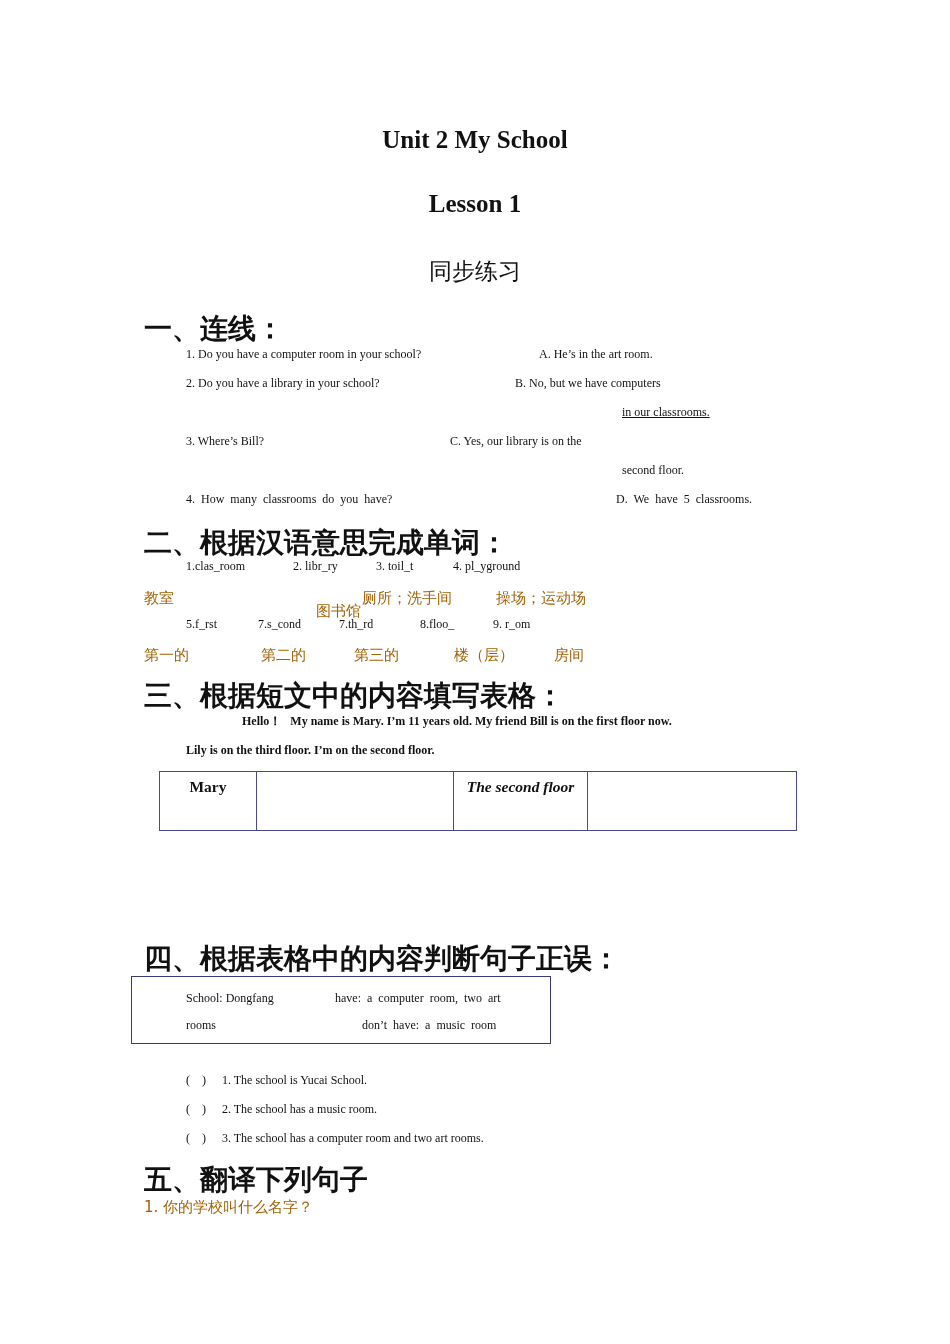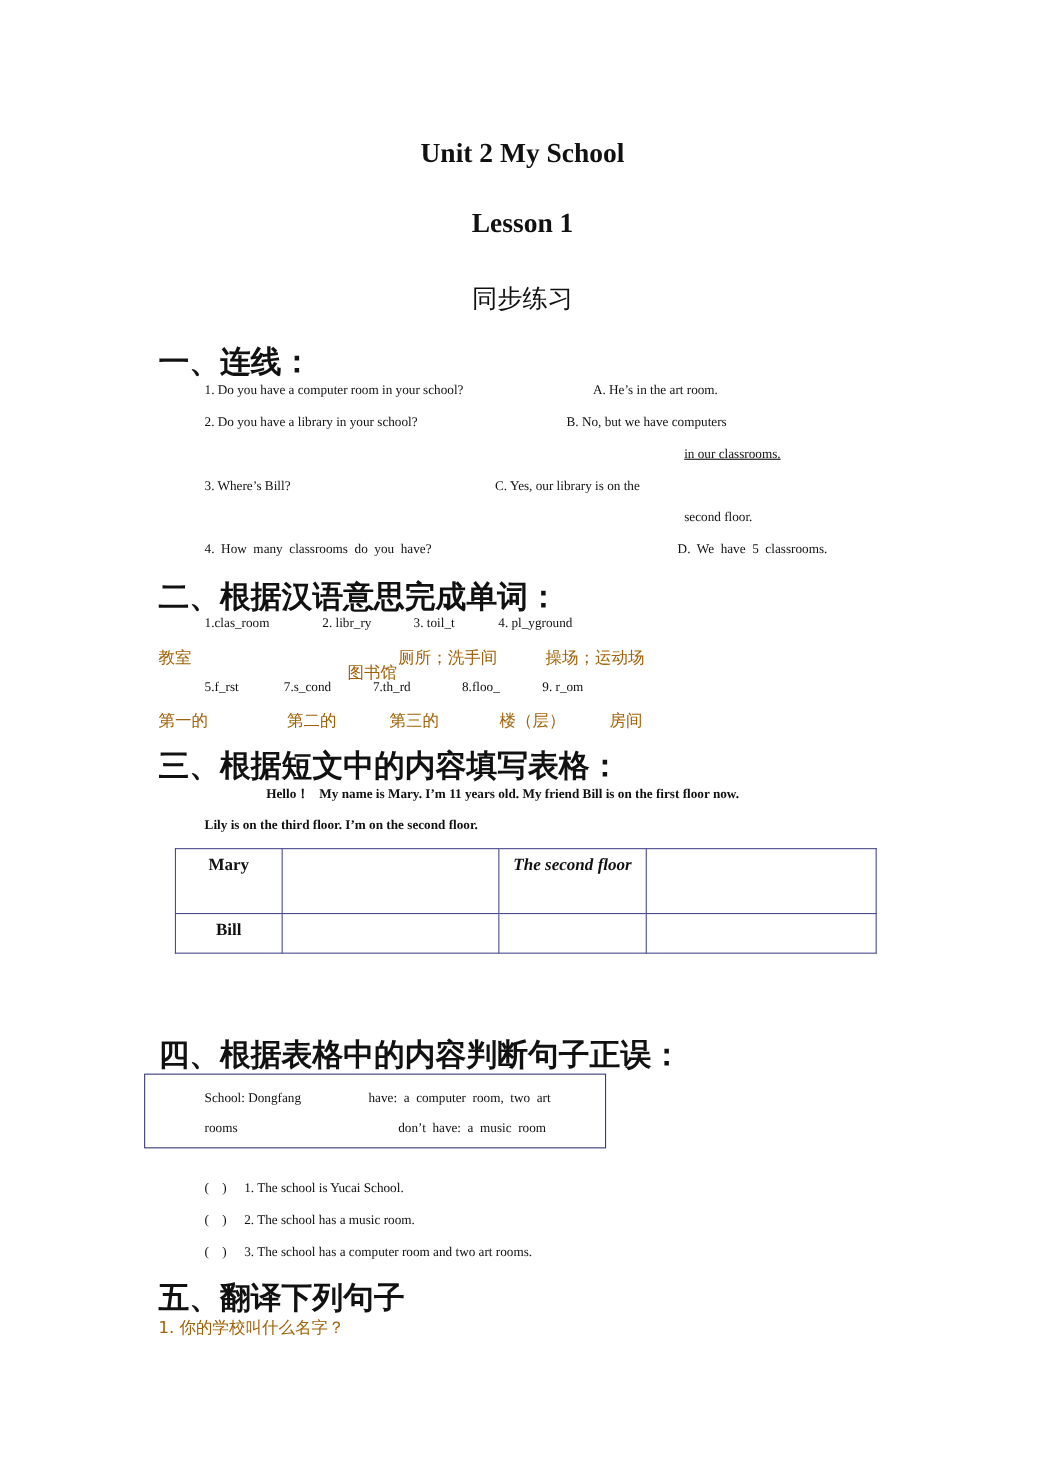--- a/index.html
+++ b/index.html
@@ -64,26 +64,20 @@
   <div class="abs line bold" style="left:144px; top:743px;">Lily is on the third floor. I’m on the second floor.</div>
 
   <table class="fill">
     <tbody>
         <tr style="height:59px;">
       <td style="width:96px;">Mary</td>
       <td style="width:196px;"></td>
       <td style="width:109px; white-space:normal; padding:0 12px;font-style:italic;">The second floor</td>
       <td style="width:208px;"></td>
     </tr>
-    <tr style="height:36px;">
-      <td>Bill</td>
-      <td></td>
-      <td></td>
-      <td></td>
-    </tr>
   </tbody>
     </table>
 
   <div class="abs heading" style="top:940px;">四、根据表格中的内容判断句子正误：</div>
   <div class="infobox">
     <div class="abs line" style="left:12px; top:14px;">School: Dongfang</div>
     <div class="abs line" style="left:161px; top:14px;">have:  a  computer  room,  two  art</div>
     <div class="abs line" style="left:12px; top:41px;">rooms</div>
     <div class="abs line" style="left:188px; top:41px;">don’t  have:  a  music  room</div>
   </div>

